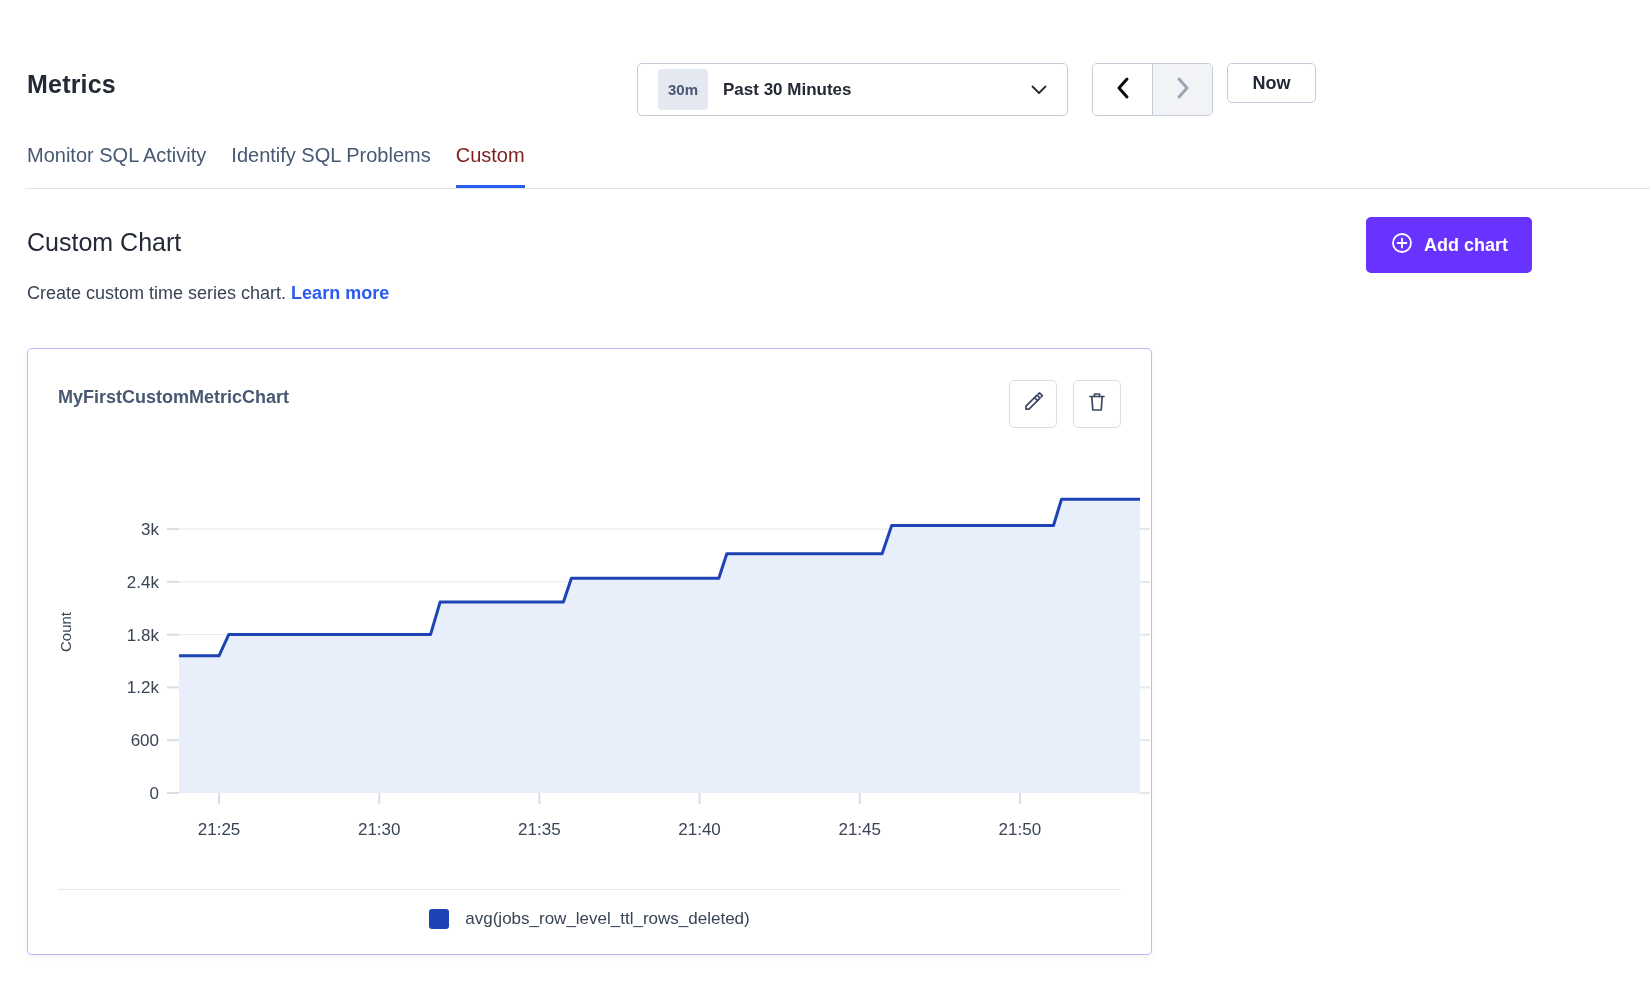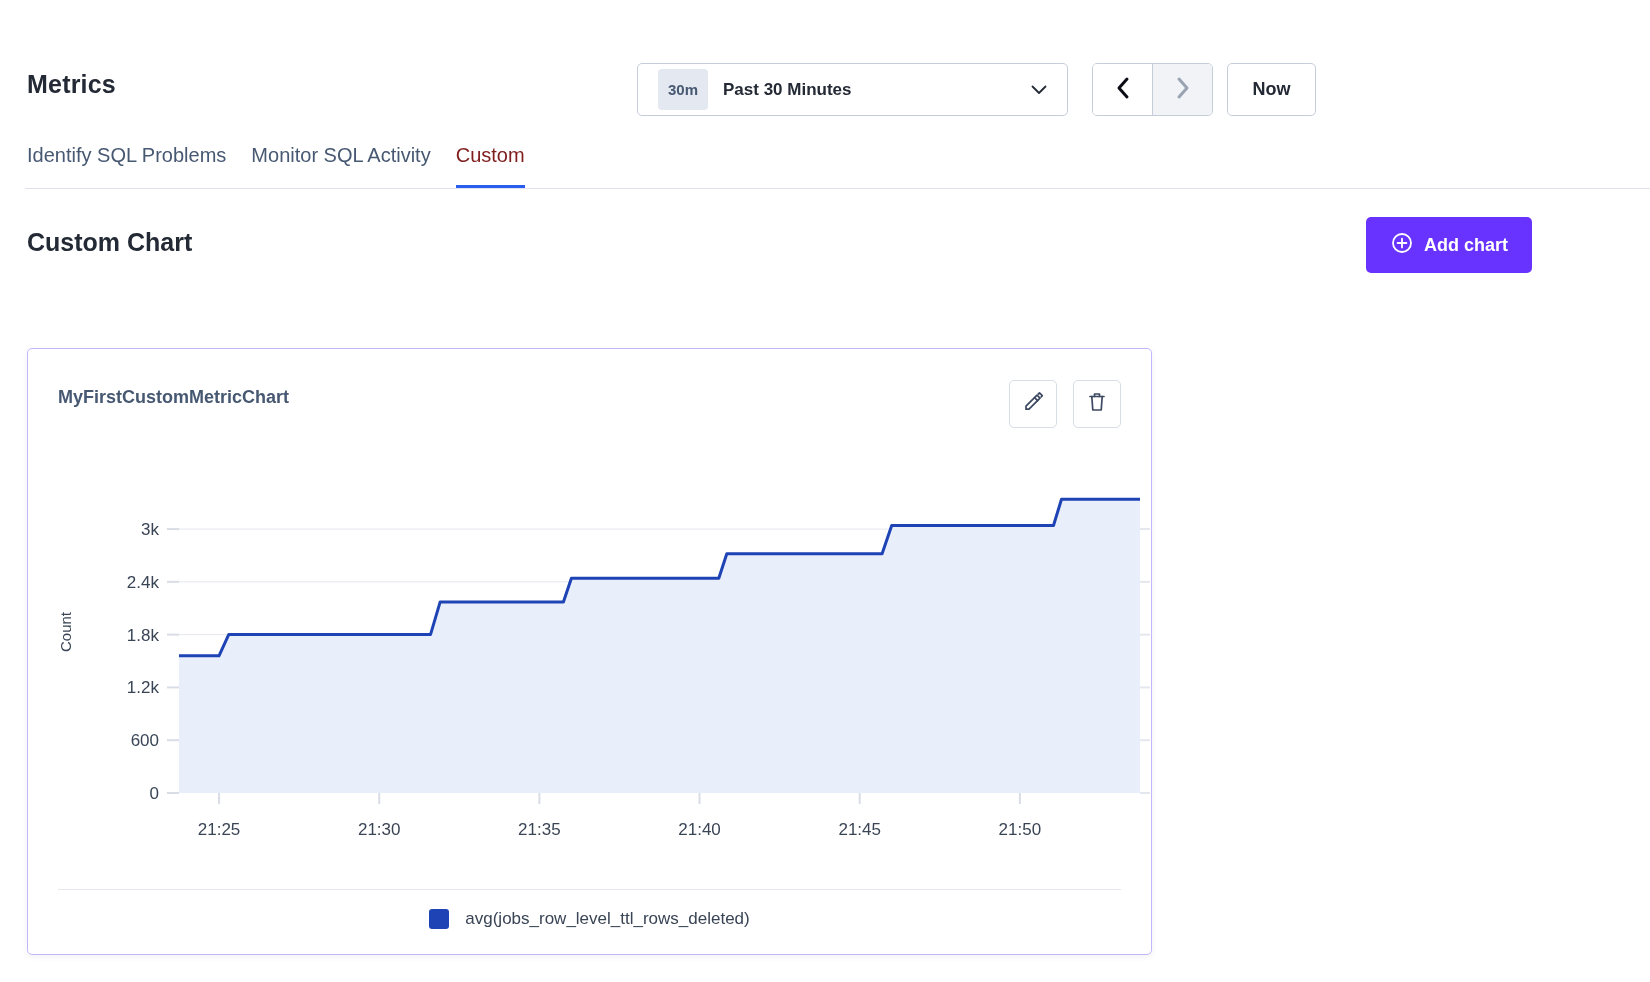--- a/index.html
+++ b/index.html
@@ -17,32 +17,32 @@
     border-radius:4px; padding:12px 10px; margin-right:15px; }
   .range-label { font-size:17px; font-weight:700; color:#242a35; }
   .time-selector .chev { margin-left:auto; display:flex; align-items:center; }
 
   .arrow-group { position:absolute; left:1092px; top:23px; width:121px; height:53px;
     border:1px solid #c6cdda; border-radius:5px; display:flex; overflow:hidden; background:#fff; }
   .arrow-btn { flex:1; display:flex; align-items:center; justify-content:center; background:#fff; cursor:pointer; }
   .arrow-btn + .arrow-btn { border-left:1px solid #c6cdda; }
   .arrow-btn.disabled { background:#f1f3f7; cursor:default; }
 
-  .now-btn { position:absolute; left:1227px; top:23px; width:89px; height:53px;
+  .now-btn { position:absolute; left:1227px; top:23px; width:89px; height:40px;
     border:1px solid #c6cdda; border-radius:5px; background:#fff; font-size:18px; font-weight:700;
     color:#242a35; display:flex; align-items:center; justify-content:center; cursor:pointer; }
 
   
   .tabs { position:absolute; left:27px; top:104px; display:flex; gap:25px; }
   .tab { font-size:20px; color:#475872; padding-bottom:18px; border-bottom:4px solid transparent; cursor:pointer; }
   .tab.active { color:#7f1d1d; border-bottom-color:#2b5cf0; }
   .tabs-divider { position:absolute; left:25px; right:0; top:148px; height:1px; background:#dfe3e9; }
 
   
-  .h2 { position:absolute; left:27px; top:188px; font-size:25px; font-weight:700; color:#242a35; }
+  .h2 { position:absolute; left:27px; top:188px; font-size:25px; font-weight:400; color:#242a35; }
   .desc { position:absolute; left:27px; top:243px; font-size:18px; color:#394455; }
   .desc a { color:#2b5cf0; font-weight:700; text-decoration:none; cursor:pointer; }
   .add-chart-btn { position:absolute; left:1366px; top:177px; width:166px; height:56px;
     background:#6933ff; border:none; border-radius:5px; color:#fff; font-size:18px; font-weight:700;
     display:flex; align-items:center; justify-content:center; gap:10px; cursor:pointer;
     font-family:"Liberation Sans", sans-serif; }
 
   
   .card { position:absolute; left:27px; top:308px; width:1125px; height:607px;
     background:#fff; border:1px solid #c4b5fd; border-radius:5px;
@@ -93,27 +93,31 @@
           </svg>
       </span>
     </div>
   </div>
 
   <button class="now-btn">
     <span>Now</span>
   </button>
 
   <div class="tabs">
+    <div class="tab">Monitor SQL Activity</div>
     <div class="tab">Identify SQL Problems</div>
-    <div class="tab">Monitor SQL Activity</div>
     <div class="tab active">Custom</div>
   </div>
   <div class="tabs-divider"></div>
 
   <div class="h2">Custom Chart</div>
+  <div class="desc">
+    <span>Create custom time series chart.</span>
+    <a>Learn more</a>
+  </div>
 
   <button class="add-chart-btn">
     <span>
       <svg width="24" height="24" viewBox="0 0 24 24" fill="none">
         <circle cx="12" cy="12" r="9" stroke="#fff" stroke-width="1.8"></circle>
         <line x1="12" y1="7.6" x2="12" y2="16.4" stroke="#fff" stroke-width="1.8" stroke-linecap="round"></line>
         <line x1="7.6" y1="12" x2="16.4" y2="12" stroke="#fff" stroke-width="1.8" stroke-linecap="round"></line>
       </svg>
     </span>
     <span>Add chart</span>

